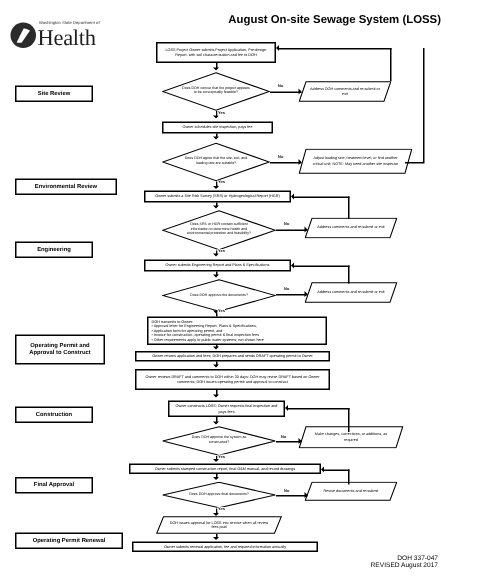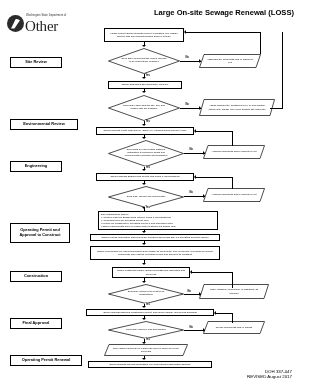--- a/index.html
+++ b/index.html
@@ -116,25 +116,25 @@
   }
 </style>
 </head>
 <body>
 
 <div id="header">
 
   <div id="logo-block">
     <div class="logo-mark"></div>
     <div class="logo-dept">Washington State Department of</div>
-    <div class="logo-word">Other</div>
+    <div class="logo-word">Health</div>
   </div>
 
   <div id="title-block">
-    <div class="title-l1">Large On-site Sewage Renewal (LOSS)</div>
+    <div class="title-l1">August On-site Sewage System (LOSS)</div>
   </div>
 </div>
 
 <div class="stage" style="left:10px; top:57px; width:52px; height:11px;">
   <span>Site Review</span>
 </div>
 
 <div class="stage" style="left:10px; top:119px; width:68px; height:11px;">
   <span>Environmental Review</span>
 </div>

